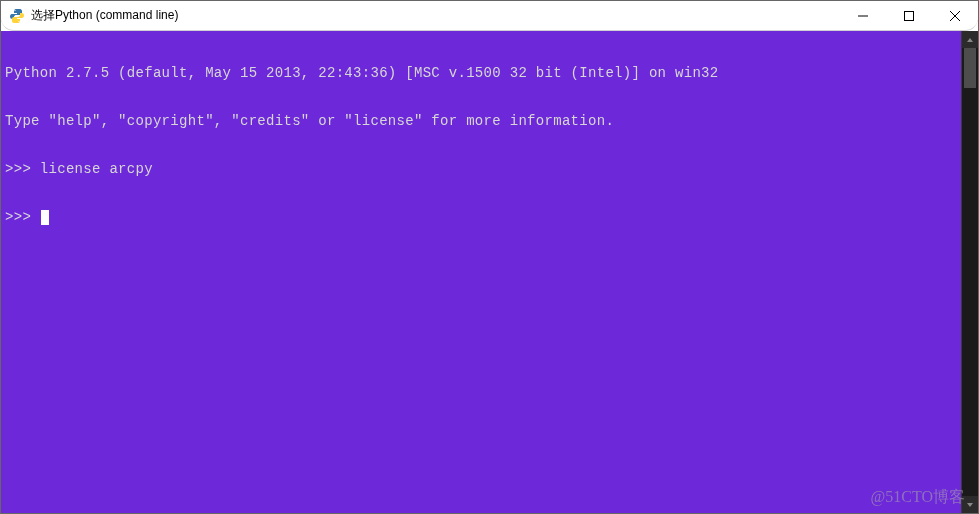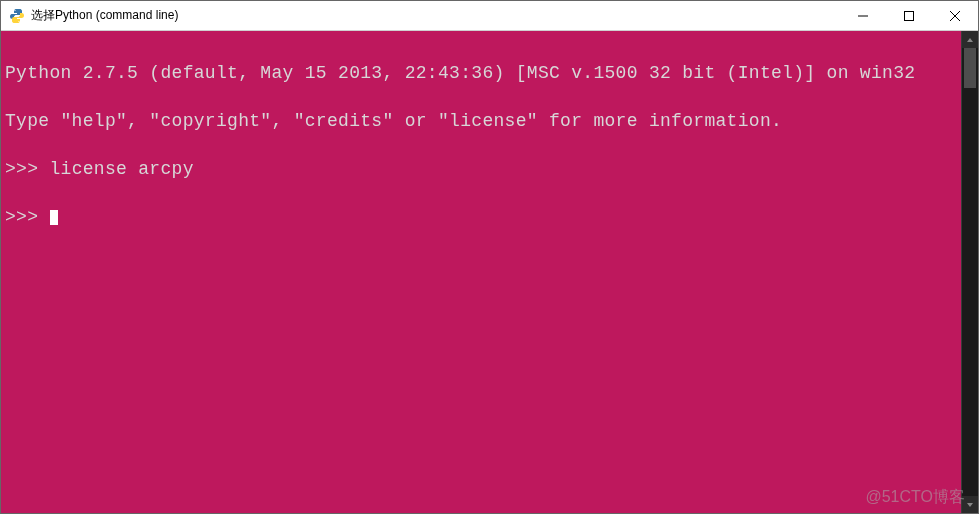--- a/index.html
+++ b/index.html
@@ -22,20 +22,21 @@
       border: 1px solid #666;
       display: flex;
       flex-direction: column;
     }
     .titlebar {
       height: 30px;
       background: #ffffff;
       display: flex;
       align-items: center;
       border-bottom: 1px solid #d0d0d0;
+      border-radius: 13px;
     }
     .titlebar-icon {
       width: 16px;
       height: 16px;
       margin-left: 8px;
       margin-right: 6px;
       display: flex;
       align-items: center;
       justify-content: center;
     }
@@ -70,24 +71,24 @@
       height: 10px;
     }
     .console-wrap {
       flex: 1;
       display: flex;
       background: #000;
       position: relative;
     }
     .console {
       flex: 1;
-      background: #be185d;
+      background: #6d28d9;
       color: #d7d7d7;
       font-family: "Consolas", "Courier New", monospace;
-      font-size: 18px;
+      font-size: 14px;
       line-height: 16px;
       padding: 2px 4px;
       white-space: pre;
       overflow: hidden;
       letter-spacing: 0.3px;
     }
     .console-line {
       display: block;
     }
     .prompt-line {
@@ -132,21 +133,21 @@
       right: 2px;
       height: 40px;
       background: #4d4d4d;
     }
     .watermark {
       position: absolute;
       bottom: 6px;
       right: 14px;
       color: rgba(170,170,170,0.55);
       font-size: 16px;
-      font-family: Liberation Sans, sans-serif;
+      font-family: Liberation Serif, serif;
       pointer-events: none;
     }
   </style>
 </head>
 <body>
 
 <div class="window">
 
   <div class="titlebar">
     <span class="titlebar-icon">

